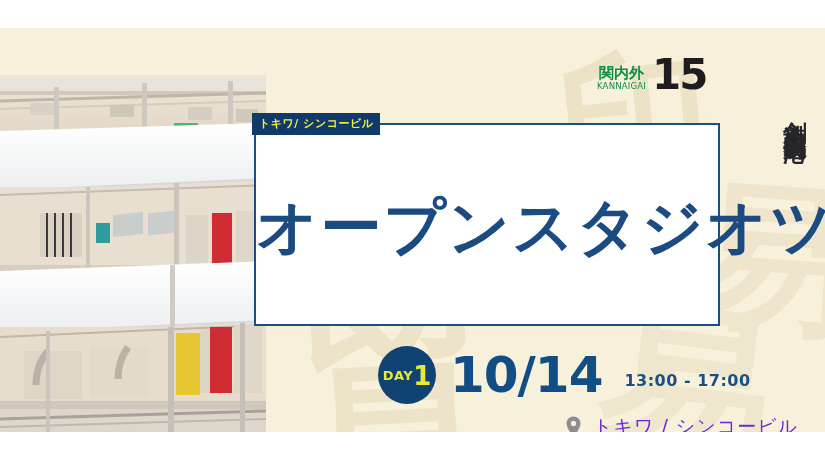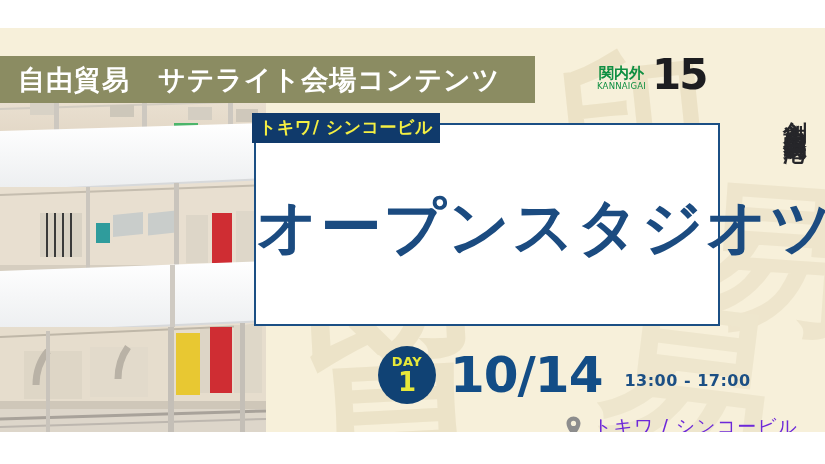--- a/index.html
+++ b/index.html
@@ -51,27 +51,27 @@
            color:#26262a;font-size:24px;font-weight:700;letter-spacing:3px;
            line-height:1.05;}
 
   
   .titlebox{position:absolute;left:254px;top:95px;width:466px;height:203px;
             background:#ffffff;border:2px solid #1b4f84;box-sizing:border-box;}
   .title-main{position:absolute;left:0;right:0;top:62px;text-align:center;
               color:#1b4b80;font-size:61px;font-weight:700;letter-spacing:2px;
               white-space:nowrap;}
   .badge{position:absolute;left:-4px;top:-12px;background:#103a6b;
-         color:#f4ef43;font-size:17px;font-weight:700;letter-spacing:0.5px;
+         color:#f4ef43;font-size:11px;font-weight:700;letter-spacing:0.5px;
          padding:3px 7px 4px 7px;white-space:nowrap;}
 
   
   .daterow{position:absolute;left:378px;top:318px;display:flex;align-items:center;}
   .daycircle{width:58px;height:58px;border-radius:50%;background:#104274;
-             display:flex;flex-direction:column;align-items:center;
+             display:flex;align-items:center;
              justify-content:center;flex:none;}
   .day-lbl{color:#e7e83a;font-size:13px;font-weight:700;line-height:1;letter-spacing:0.5px;}
   .day-num{color:#e7e83a;font-size:26px;font-weight:700;line-height:1;margin-top:1px;}
   .date-num{color:#134d86;font-size:50px;font-weight:700;margin-left:14px;
             line-height:1;letter-spacing:-1px;}
   .date-dow{color:#134d86;font-size:37px;font-weight:700;margin-left:16px;
             line-height:1;letter-spacing:-0.5px;margin-top:4px;}
   .date-time{color:#1b4f84;font-size:16px;font-weight:600;margin-left:22px;
              line-height:1;margin-top:12px;letter-spacing:0.5px;}
 
@@ -192,18 +192,15 @@
     </div>
 
     <div class="logo">
       <div class="logo-jp">
         <span class="logo-jp-top">関内外</span>
         <span class="logo-jp-bot">KANNAIGAI</span>
       </div>
       <span class="logo-num">15</span>
     </div>
 
-    <div class="banner">
-      <span class="banner-text">自由貿易　サテライト会場コンテンツ</span>
-    </div>
 
   </div>
 </div>
 
 </body></html>

